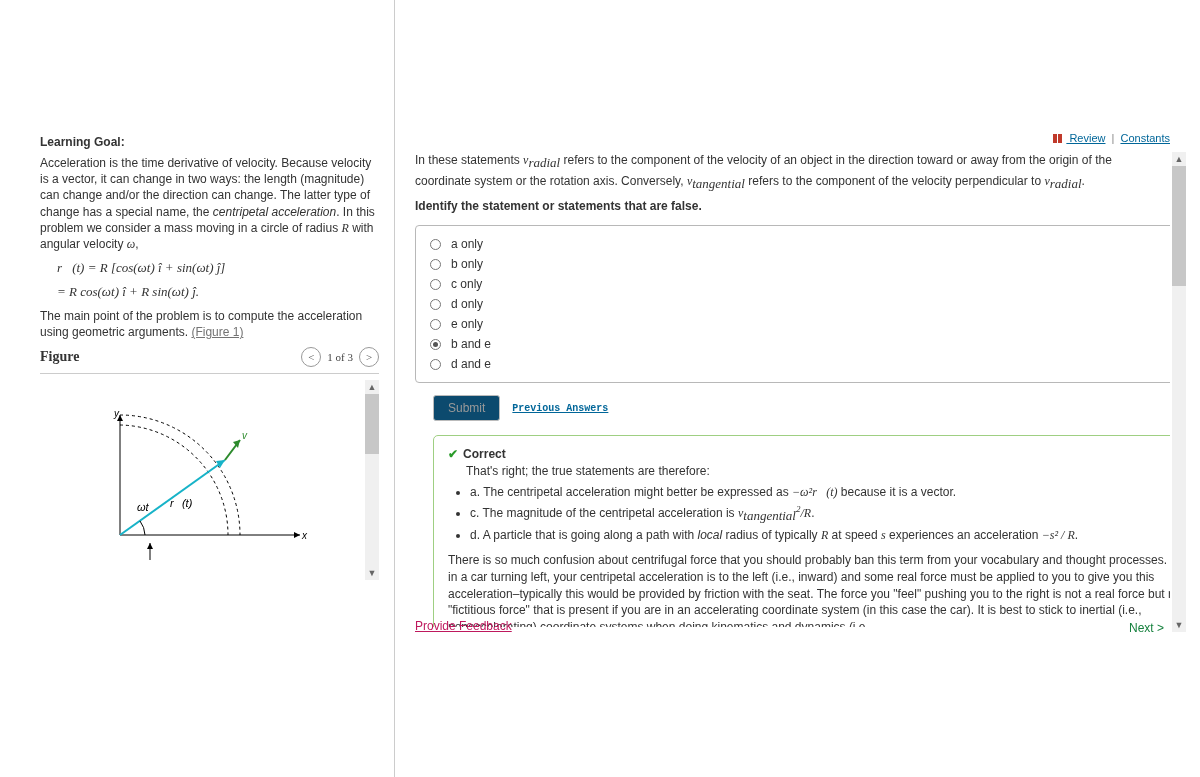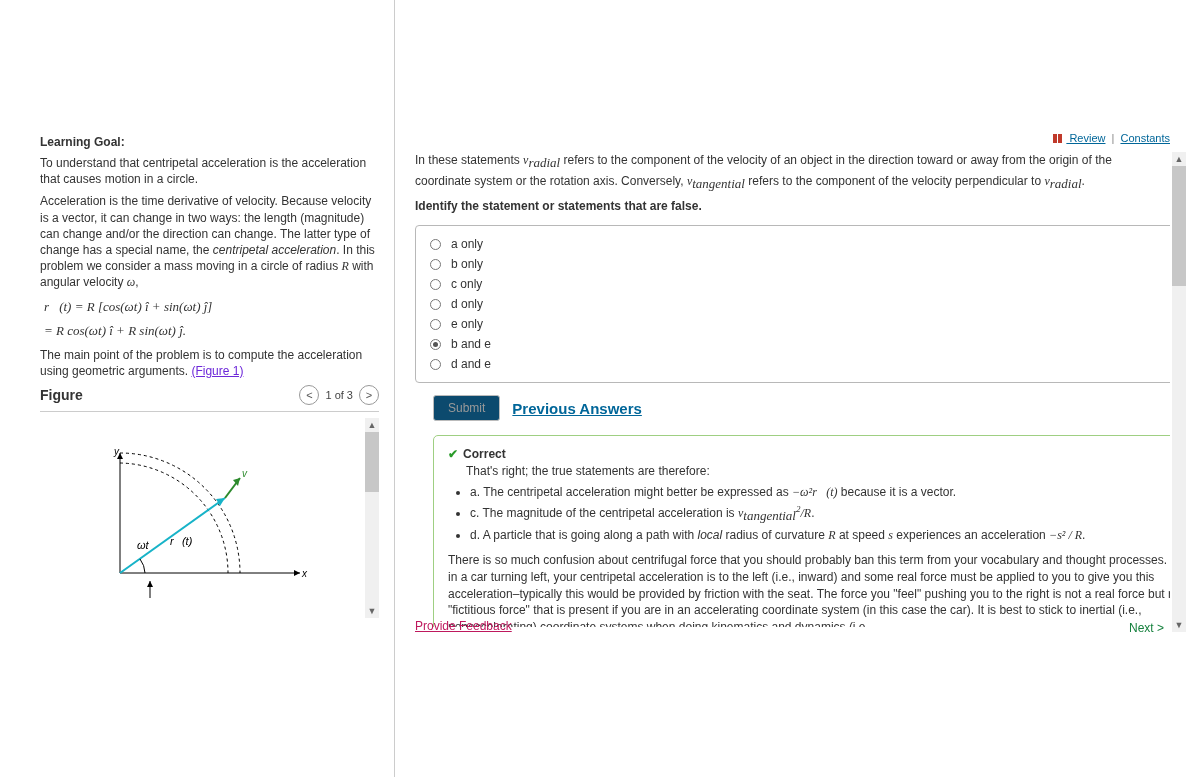--- a/index.html
+++ b/index.html
@@ -20,33 +20,34 @@
     width: 395px;
     padding: 135px 15px 15px 40px;
     border-right: 1px solid #ccc;
   }
   .learning-title {
     font-weight: bold;
     margin-bottom: 2px;
   }
   .para { margin: 6px 0; line-height: 1.35; }
   .formula {
-    margin: 8px 4px;
+    margin: 8px 17px;
     font-family: "Times New Roman", serif;
     font-style: italic;
     font-size: 13px;
   }
-  .link { color: #6d28d9; text-decoration: underline; cursor: pointer; }
+  .link { color: #737373; text-decoration: underline; cursor: pointer; }
 
   .figure-hdr {
     display: flex;
     align-items: center;
     justify-content: space-between;
     border-bottom: 1px solid #ccc;
     padding-bottom: 6px;
+    font-family: Liberation Serif, serif;
   }
   .figure-hdr h3 { margin: 0; font-size: 14px; font-weight: bold; }
   .pager { display: flex; align-items: center; gap: 6px; font-size: 11px; color: #444; }
   .circ-btn {
     width: 20px; height: 20px; border: 1px solid #999; border-radius: 50%;
     display: inline-flex; align-items: center; justify-content: center;
     font-size: 11px; color: #555; background: #fff; cursor: pointer;
   }
   .figure-body {
     position: relative;
@@ -120,21 +121,21 @@
     content: ""; width: 5px; height: 5px; background: #555; border-radius: 50%;
   }
   .actions {
     margin: 12px 0 4px 18px;
     display: flex; align-items: center; gap: 12px;
   }
   .submit-btn {
     border: 1px solid #bbb; background: #0c4a6e; color: #999;
     padding: 5px 14px; border-radius: 3px; font-size: 12px;
   }
-  .prev-answers { color: #006699; text-decoration: underline; font-weight: bold; font-size: 15px; cursor: pointer; }
+  .prev-answers { color: #006699; text-decoration: underline; font-weight: bold; font-size: 10px; cursor: pointer; font-family: Liberation Mono, monospace; }
 
   .feedback-box {
     border: 1px solid #9fcf82;
     border-radius: 5px;
     margin: 14px 0 0 18px;
     padding: 10px 14px 12px 14px;
     width: 804px;
     font-size: 12px;
     line-height: 1.4;
   }
@@ -154,21 +155,20 @@
     color: #15803d; font-size: 12px;
   }
 </style>
 </head>
 <body>
 
 <div class="page">
 
   <div class="left-col">
     <div class="learning-title">Learning Goal:</div>
-    <div class="para">To understand that centripetal acceleration is the acceleration that causes motion in a circle.</div>
 
     <div class="para">
       <span>Acceleration is the time derivative of velocity. Because velocity is a vector, it can change in two ways: the length (magnitude) can change and/or the direction can change. The latter type of change has a special name, the </span><em>centripetal acceleration</em><span>. In this problem we consider a mass moving in a circle of radius </span><span class="vmath">R</span><span> with angular velocity </span><span class="vmath">ω</span>,
     </div>
 
     <div class="formula">r⃗(t) = R [cos(ωt) î + sin(ωt) ĵ]</div>
     <div class="formula">= R cos(ωt) î + R sin(ωt) ĵ.</div>
 
     <div class="para">
       <span>The main point of the problem is to compute the acceleration using geometric arguments. </span><span class="link">(Figure 1)</span>
@@ -287,21 +287,21 @@
         </div>
         <div style="margin-left:18px;">That's right; the true statements are therefore:</div>
         <ul>
           <li>
             <span>a. The centripetal acceleration might better be expressed as </span><span class="vmath">−ω²r⃗(t)</span><span> because it is a vector.</span>
           </li>
           <li>
             <span>c. The magnitude of the centripetal acceleration is </span><span class="vmath">v<span class="sub">tangential</span><sup style="font-size:9px;">2</sup>/R</span>.
           </li>
           <li>
-            <span>d. A particle that is going along a path with </span><em>local</em><span> radius of curvature </span><span class="vmath">R</span><span> at speed </span><span class="vmath">s</span><span> experiences an acceleration </span><span class="vmath">−s² / R</span>.
+            <span>d. A particle that is going along a path with </span><em>local</em><span> radius of typically </span><span class="vmath">R</span><span> at speed </span><span class="vmath">s</span><span> experiences an acceleration </span><span class="vmath">−s² / R</span>.
           </li>
         </ul>
         <div>
           <span>There is so much confusion about centrifugal force that you should probably ban this term from your vocabulary and thought processes. If you are in a car turning left, your centripetal acceleration is to the left (i.e., inward) and some real force must be applied to you to give you this acceleration–typically this would be provided by friction with the seat. The force you "feel" pushing you to the right is not a real force but rather a "fictitious force" that is present if you are in an accelerating coordinate system (in this case the car). It is best to stick to inertial (i.e., nonaccelerating) coordinate systems when doing kinematics and dynamics (i.e., </span>
         </div>
       </div>
     </div>
 
     <div class="provide-fb">Provide Feedback</div>
     <div class="next-btn">Next &gt;</div>

